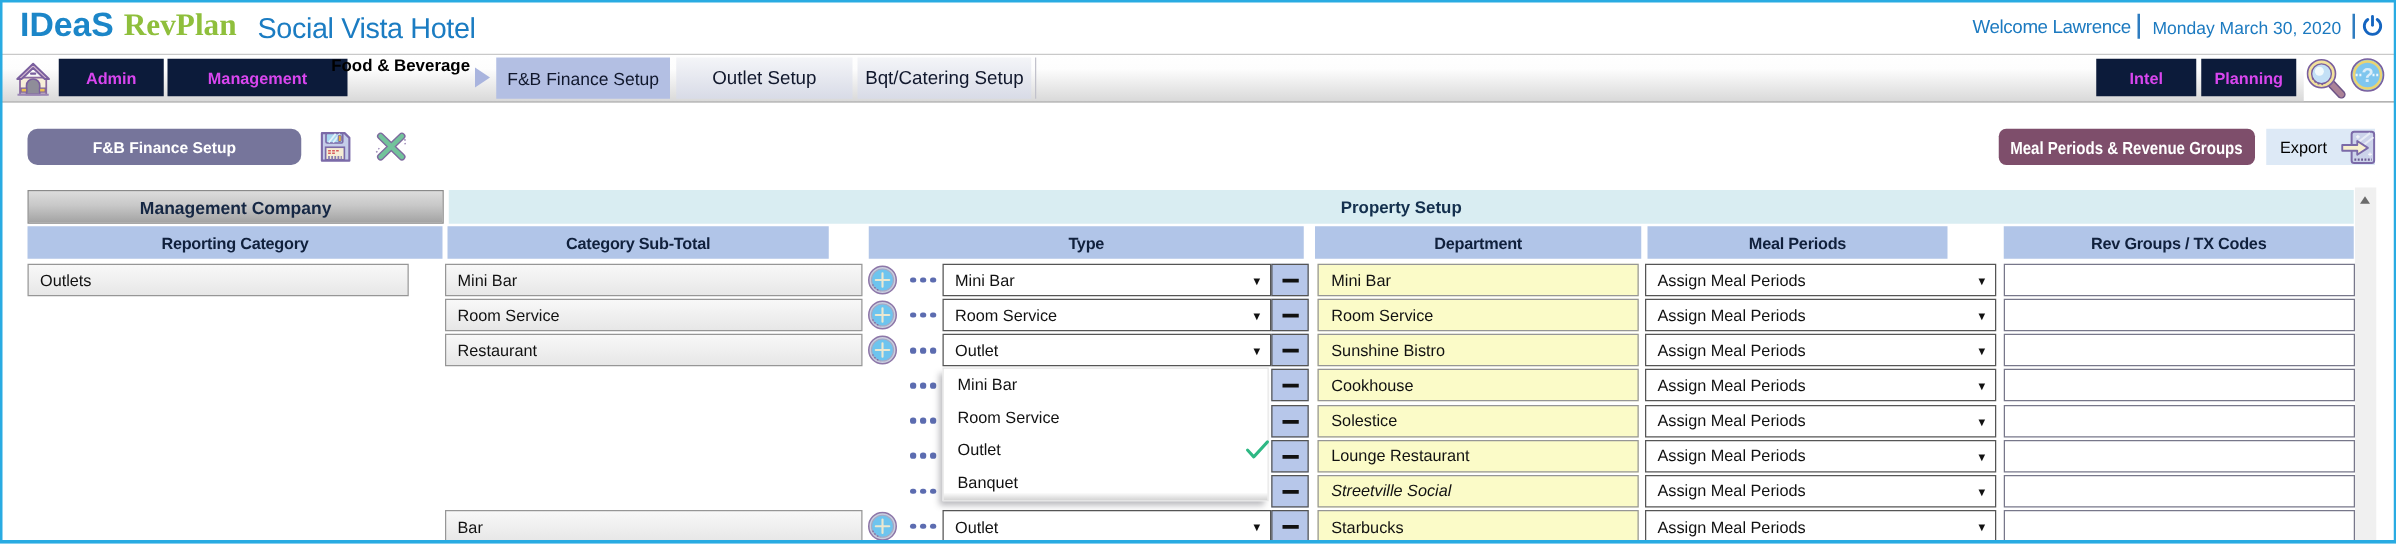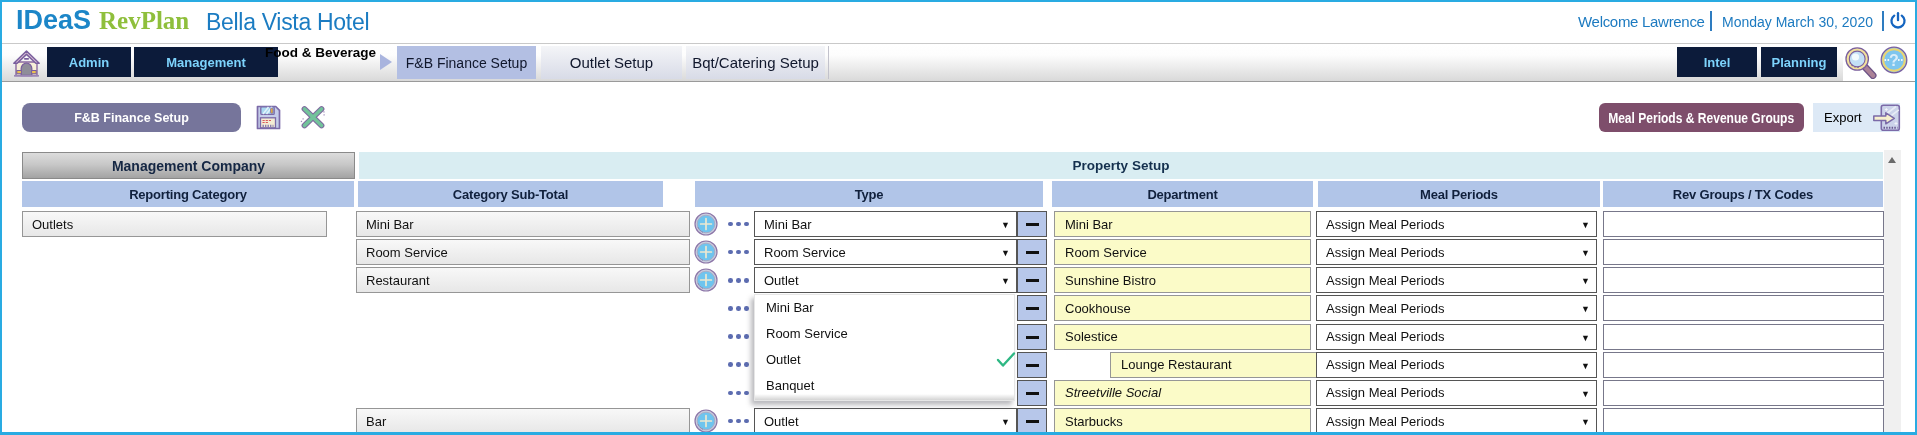--- a/index.html
+++ b/index.html
@@ -15,21 +15,21 @@
 .hotel { position:absolute; left:206px; top:9px; font-size:23px; color:#1b7cc2; letter-spacing:-0.3px; }
 .w1 { position:absolute; left:1578px; top:13px; font-size:15px; color:#1c7ac0; letter-spacing:-0.3px; white-space:nowrap; }
 .w2 { position:absolute; left:1722px; top:14px; font-size:14px; color:#1c7ac0; white-space:nowrap; }
 .wsep { position:absolute; width:1.5px; height:20px; background:#2e7cc0; top:11px; }
 
 
 .navbar { position:absolute; left:0; top:43px; width:100%; height:39px; background:#fff;
   border-top:1px solid #c9c9c9; border-bottom:1px solid #9a9a9a; }
 .navgrad { position:absolute; left:0; top:44px; width:1843px; height:37px;
   background:linear-gradient(#ffffff, #fdfdfd 30%, #d9d9d9); }
-.nbtn { position:absolute; top:47px; height:30px; background:#0c1b3a; color:#7dd3fc; font-size:13px; font-weight:bold;
+.nbtn { position:absolute; top:47px; height:30px; background:#0c1b3a; color:#d946ef; font-size:13px; font-weight:bold;
   display:flex; align-items:center; justify-content:center; z-index:2;}
 .tab { position:absolute; top:46px; height:33px; font-size:15px; color:#10172c;
   display:flex; align-items:center; justify-content:center; z-index:2;}
 .tab.sel { background:#b3bfe3; font-size:14px; }
 .tab.plain { background:linear-gradient(#f4f5f8, #d8dbe7); }
 .navtext { position:absolute; top:36px; height:33px; font-size:13.5px; color:#000; display:flex; align-items:center; z-index:2;font-weight:bold;}
 .bread-arrow { position:absolute; left:380px; top:54px; width:0; height:0; z-index:2;
   border-left:12px solid #a9b4de; border-top:8px solid transparent; border-bottom:8px solid transparent; }
 
 
@@ -72,21 +72,21 @@
 
 .sbar { position:absolute; left:1884px; top:150px; width:17px; height:283px; background:#f0f0f0; }
 .sarrow { position:absolute; left:4px; top:7px; width:0; height:0;
   border-bottom:6px solid #6b6b6b; border-left:4.5px solid transparent; border-right:4.5px solid transparent; }
 </style>
 </head>
 <body>
 
   <span class="logo-ideas">IDeaS</span>
   <span class="logo-rev">RevPlan</span>
-  <span class="hotel">Bella Vista Hotel</span>
+  <span class="hotel">Social Vista Hotel</span>
   <span class="w1">Welcome Lawrence</span>
   <div class="wsep" style="left:1710px"></div>
   <span class="w2">Monday March 30, 2020</span>
   <div class="wsep" style="left:1882px"></div>
   <svg class="abs" style="left:1889px;top:11px" width="18" height="19" viewBox="0 0 22 22">
     <path d="M11 2v8.6" stroke="#1565c0" stroke-width="2.8" stroke-linecap="round" fill="none"></path>
     <path d="M6.4 5a8 8 0 1 0 9.2 0" stroke="#1565c0" stroke-width="2.8" stroke-linecap="round" fill="none"></path>
   </svg>
 
   <div class="navbar"></div>
@@ -154,21 +154,21 @@
     <path d="M11.5 23.7h14" stroke="#6a5a92" stroke-width="1.9" stroke-dasharray="1.5 1.2"></path>
     <path d="M1.8 12 h12 v-3.2 l8.5 5.5 -8.5 5.5 v-3.2 h-12 z" fill="#f7f0ce" stroke="#7b6aa8" stroke-width="1.5" stroke-linejoin="round"></path>
   </svg>
 
   <div class="mgmt-hdr">Management Company</div>
   <div class="prop-hdr">Property Setup</div>
   <div class="chdr" style="left:22px;width:332px;">Reporting Category</div>
   <div class="chdr" style="left:358px;width:305px;">Category Sub-Total</div>
   <div class="chdr" style="left:695px;width:348px;">Type</div>
   <div class="chdr" style="left:1052px;width:261px;">Department</div>
-  <div class="chdr" style="left:1318px;width:282px;">Meal Periods</div>
+  <div class="chdr" style="left:1318px;width:240px;">Meal Periods</div>
   <div class="chdr" style="left:1603px;width:280px;">Rev Groups / TX Codes</div>
   <div class="gbox" style="left:22px;top:211px;width:305px;">Outlets</div>
 
 <div class="gbox" style="left:356px;top:211.0px;width:334px;">Mini Bar</div>
 <svg class="abs" style="left:694px;top:212.0px" width="24" height="24" viewBox="0 0 24 24">
     <circle cx="12" cy="12" r="11" fill="#c9cede" stroke="#8d76a8" stroke-width="1.2"></circle>
     <circle cx="12" cy="12" r="8.8" fill="#6ec4ee" stroke="#a7a9c4" stroke-width="0.9"></circle>
     <path d="M4.2 15.5 a8.8 8.8 0 0 0 6 5.2" stroke="#7b5f9a" stroke-width="1" fill="none" stroke-dasharray="1.1 1.6"></path>
     <path d="M12 6.6v10.8M6.6 12h10.8" stroke="#ece8d0" stroke-width="1.7" stroke-linecap="round"></path>
   </svg>
@@ -221,21 +221,21 @@
 <div class="minus" style="left:1017px;top:323.6px;">
     <span></span>
   </div>
 <div class="dept" style="left:1054px;top:323.6px;">Solestice</div>
 <div class="ddsel" style="left:1316px;top:323.6px;width:281px;">Assign Meal Periods<span class="caret">▼</span></div>
 <div class="rg" style="left:1603px;top:323.6px;"></div>
 <div class="dots" style="left:728px;top:362.4px"><i></i><i></i><i></i></div>
 <div class="minus" style="left:1017px;top:351.8px;">
     <span></span>
   </div>
-<div class="dept" style="left:1110px;top:351.8px;">Lounge Restaurant</div>
+<div class="dept" style="left:1054px;top:351.8px;">Lounge Restaurant</div>
 <div class="ddsel" style="left:1316px;top:351.8px;width:281px;">Assign Meal Periods<span class="caret">▼</span></div>
 <div class="rg" style="left:1603px;top:351.8px;"></div>
 <div class="dots" style="left:728px;top:390.6px"><i></i><i></i><i></i></div>
 <div class="minus" style="left:1017px;top:379.9px;">
     <span></span>
   </div>
 <div class="dept" style="left:1054px;top:379.9px;font-style:italic;">Streetville Social</div>
 <div class="ddsel" style="left:1316px;top:379.9px;width:281px;">Assign Meal Periods<span class="caret">▼</span></div>
 <div class="rg" style="left:1603px;top:379.9px;"></div>
 <div class="gbox" style="left:356px;top:408.0px;width:334px;">Bar</div>

